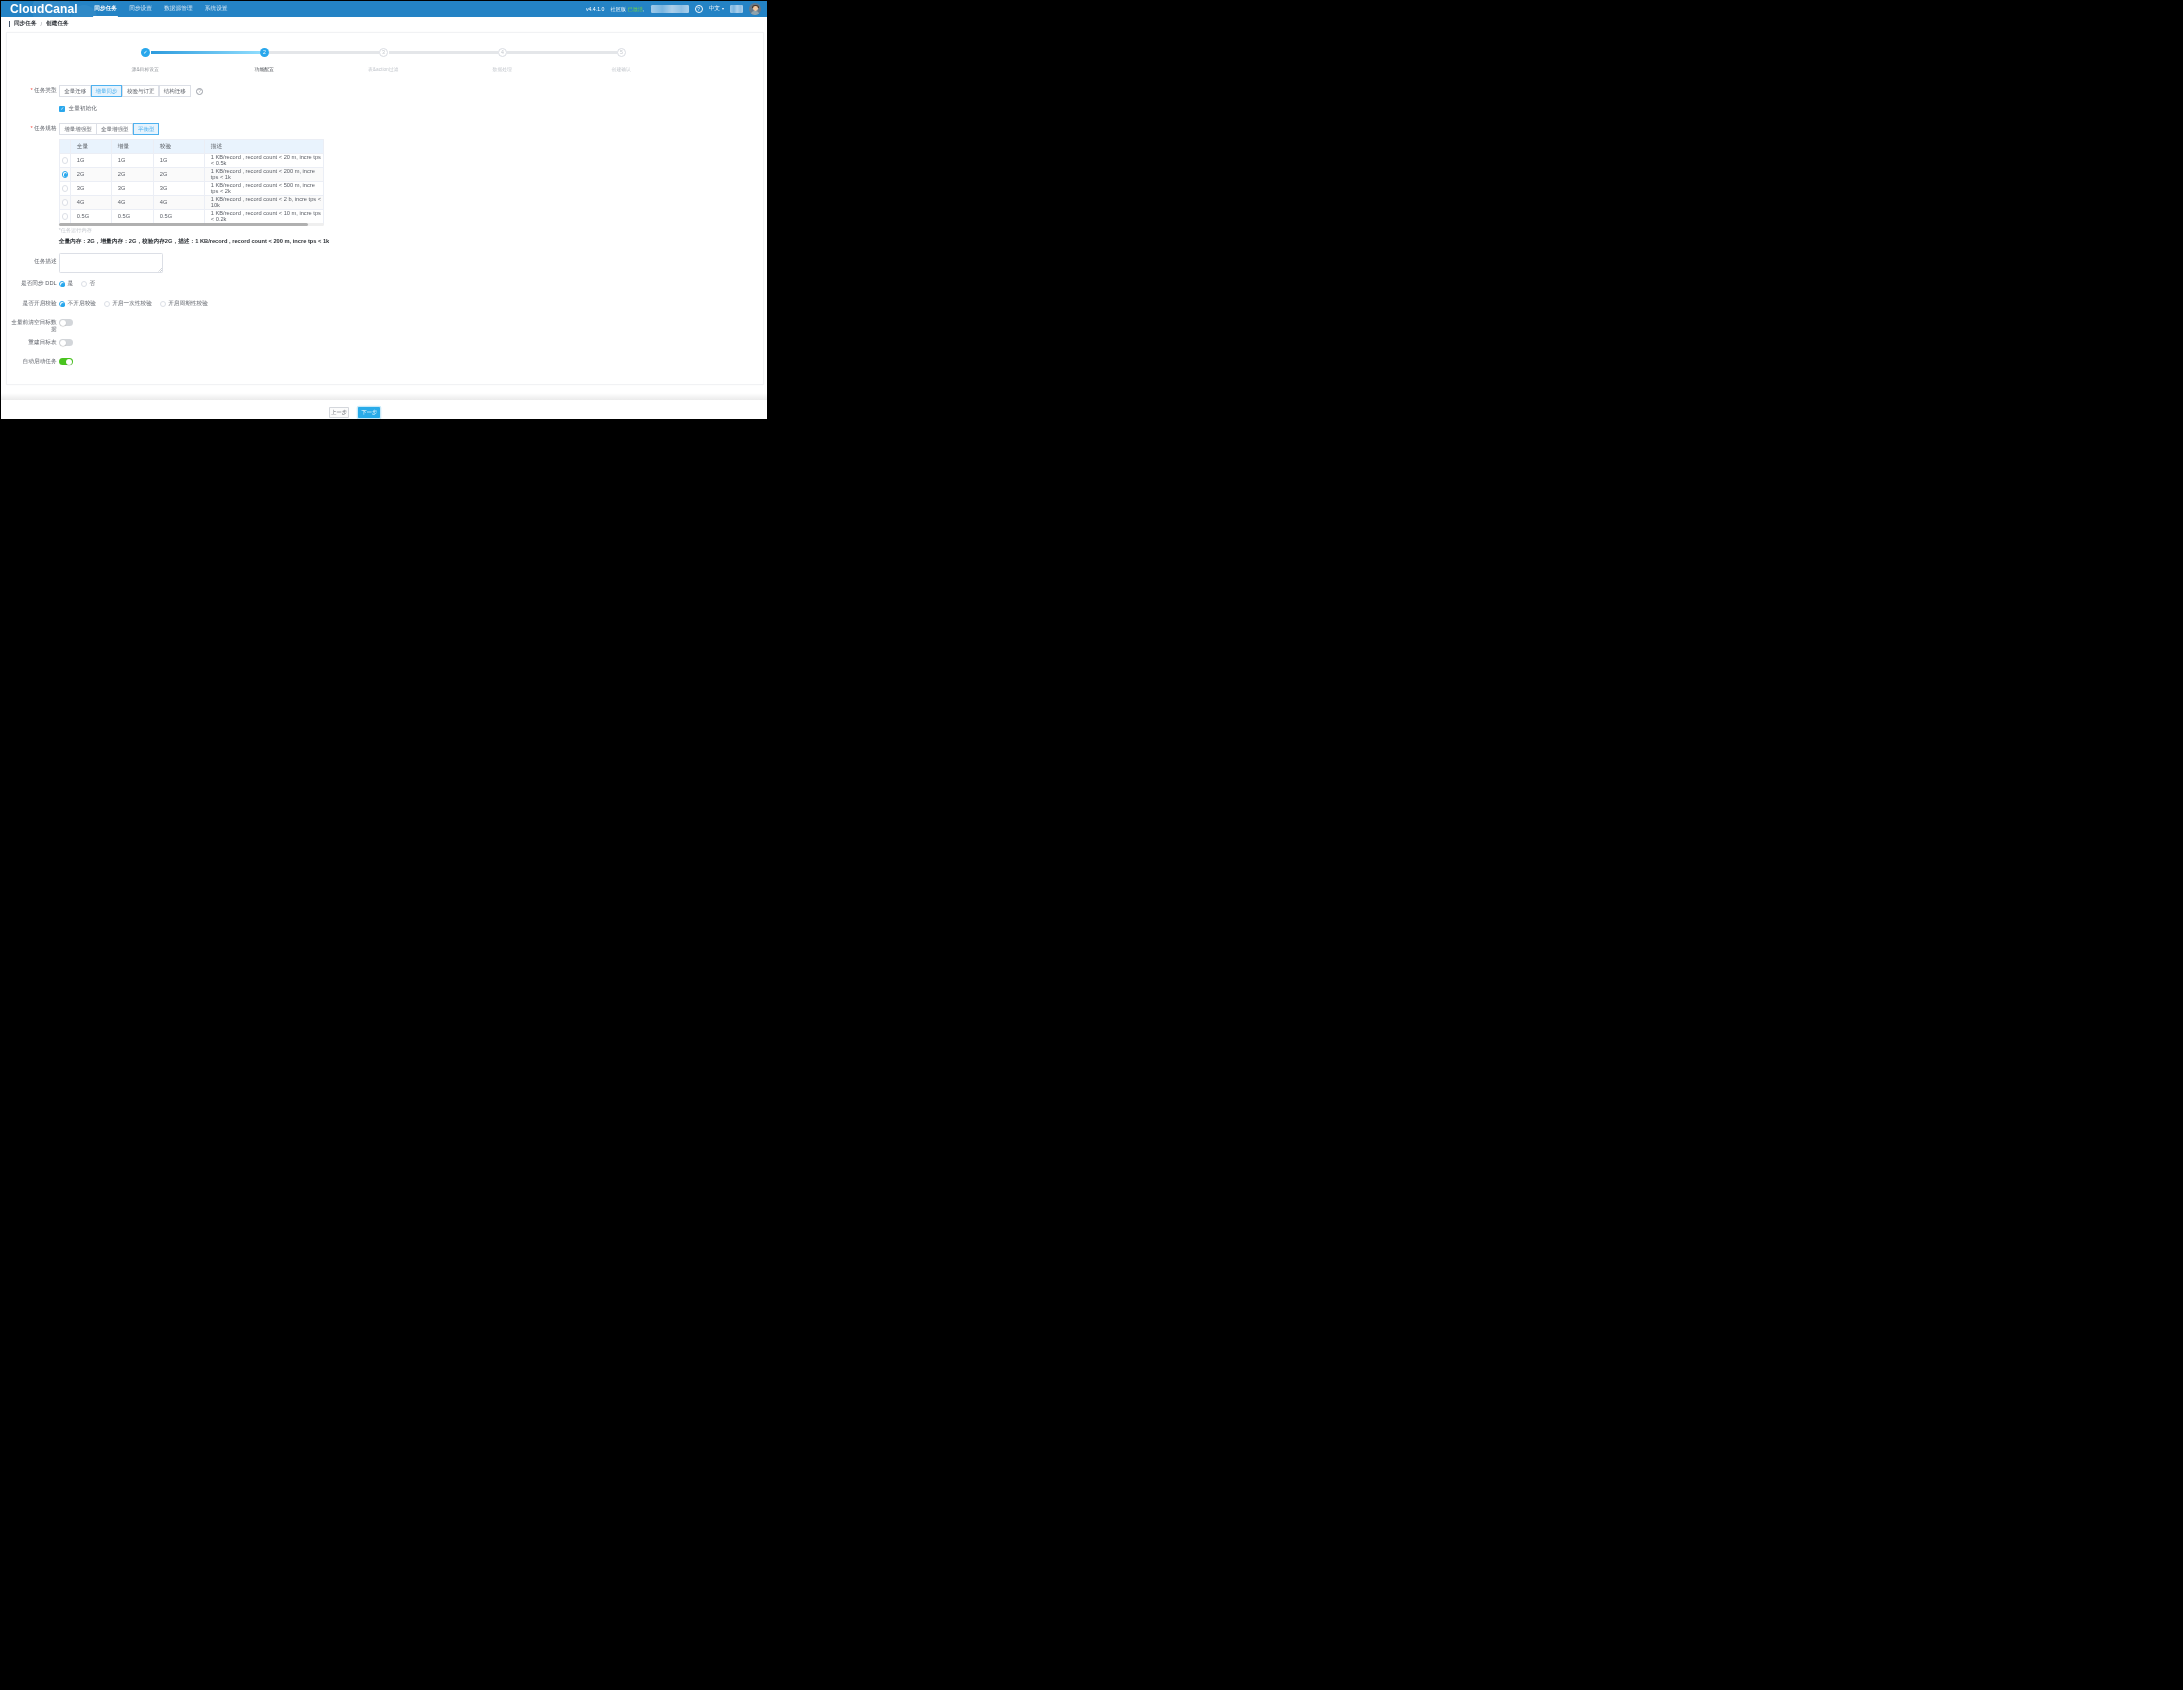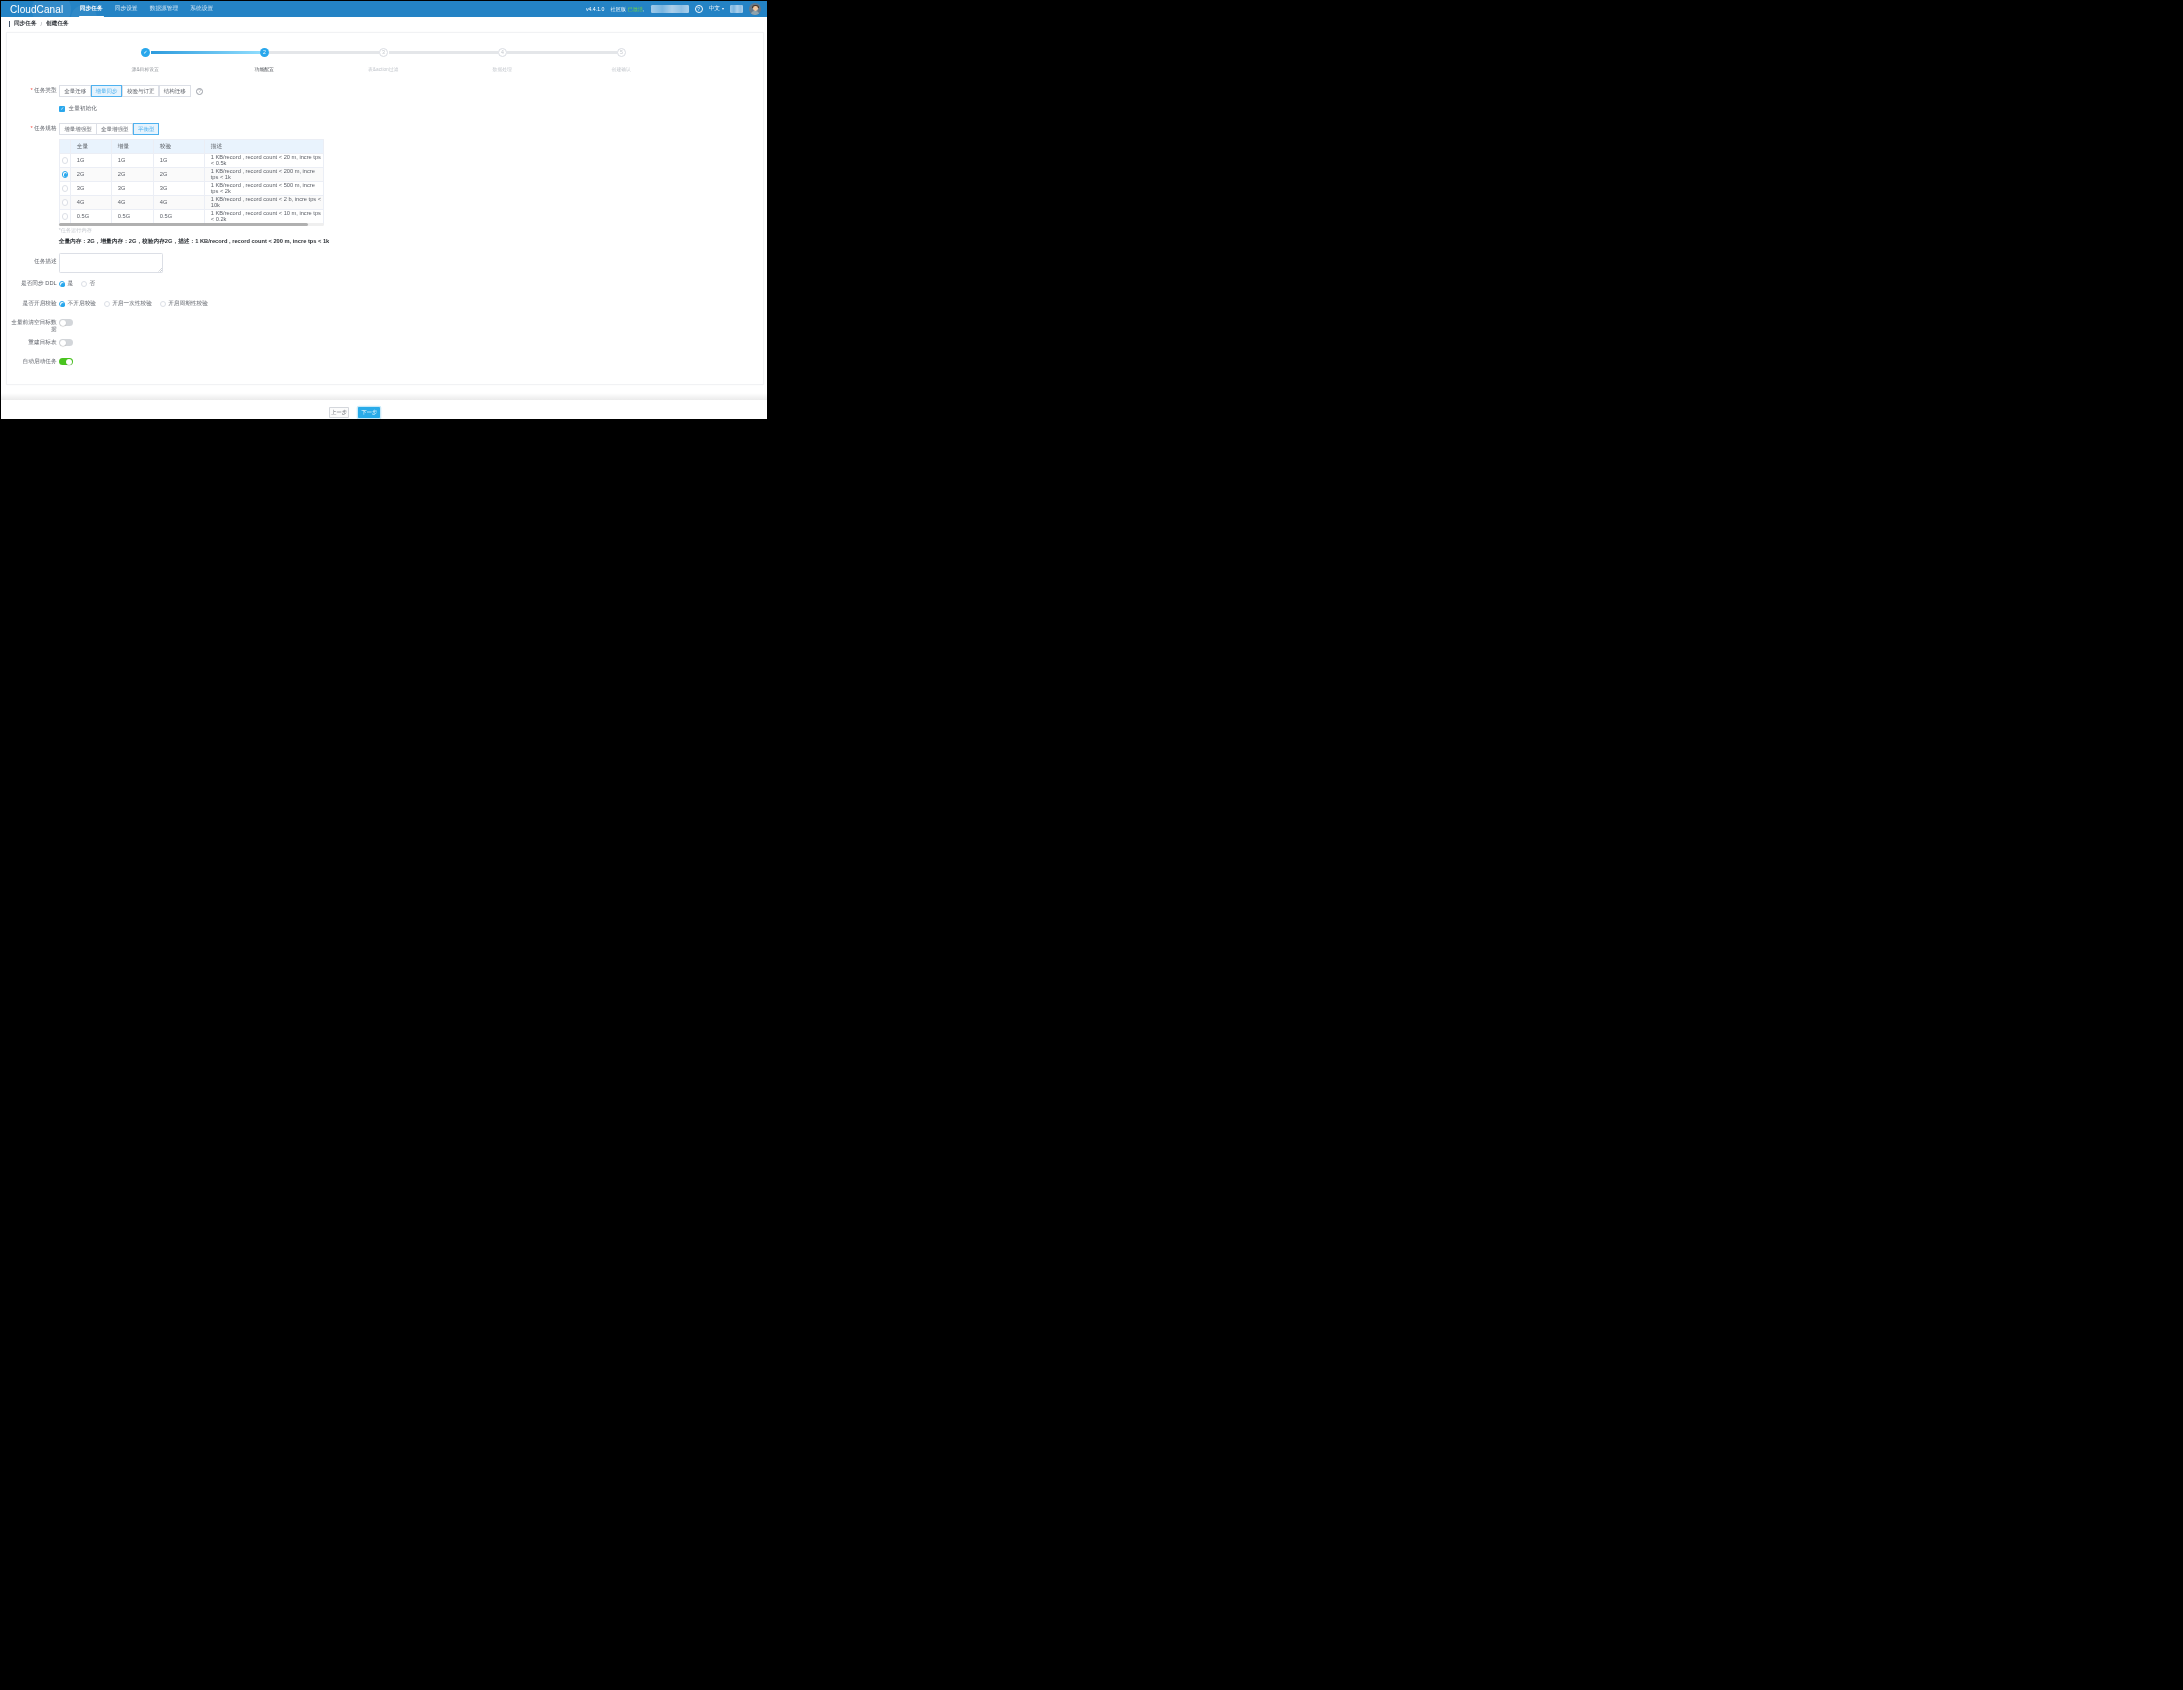--- a/index.html
+++ b/index.html
@@ -5,21 +5,21 @@
   * { margin:0; padding:0; box-sizing:border-box; }
   html,body { background:#000; font-family:"Liberation Sans","DejaVu Sans",sans-serif; }
   #screen { position:relative; width:769px; height:423px; background:#000; overflow:hidden; }
   #app { position:absolute; left:1.3px; top:1.3px; width:766px; height:418px; background:#fff; overflow:hidden; }
 
   
   .navbar { position:relative; height:15.7px; background:#2483c5; display:flex; align-items:center; justify-content:space-between; overflow:hidden; }
   .deco1 { position:absolute; left:31px; top:-11.4px; width:39px; height:39px; border-radius:50%; background:rgba(255,255,255,.07); }
   .deco2 { position:absolute; left:70px; top:3.5px; width:26px; height:26px; border-radius:50%; background:rgba(255,255,255,.05); }
   .nav-left { display:flex; align-items:center; height:100%; position:relative; }
-  .logo { color:#fff; font-size:10px; font-weight:400; letter-spacing:0.1px; padding:0 10.5px 0 8.7px; cursor:pointer; }
+  .logo { color:#fff; font-size:12px; font-weight:700; letter-spacing:0.1px; padding:0 10.5px 0 8.7px; cursor:pointer; }
   .menu { display:flex; align-items:stretch; height:100%; }
   .menu-item { position:relative; display:flex; align-items:center; padding:0 6.1px; color:rgba(255,255,255,.82); font-size:5.7px; cursor:pointer; }
   .menu-item.active { color:#fff; font-weight:700; }
   .menu-item.active .underline { position:absolute; left:5.2px; right:5.2px; bottom:0; height:1.3px; background:#fff; border-radius:0.9px; }
   .nav-right { display:flex; align-items:center; gap:6.1px; padding-right:6.1px; color:#fff; font-size:5.2px; position:relative; }
   .activated { color:#6fd348; }
   .blur-block { display:inline-block; height:7.9px; border-radius:1.3px; background:linear-gradient(90deg,#bfdcf2,#8fc3e8 30%,#cfe3f4 55%,#a9cfec 80%,#cfe3f4); opacity:.8; filter:blur(0.7px); }
   .b1 { width:38px; }
   .b2 { width:13px; }
   .help-circle { width:7.9px; height:7.9px; border:0.7px solid #fff; border-radius:50%; display:flex; align-items:center; justify-content:center; font-size:4.8px; color:#fff; cursor:pointer; }

